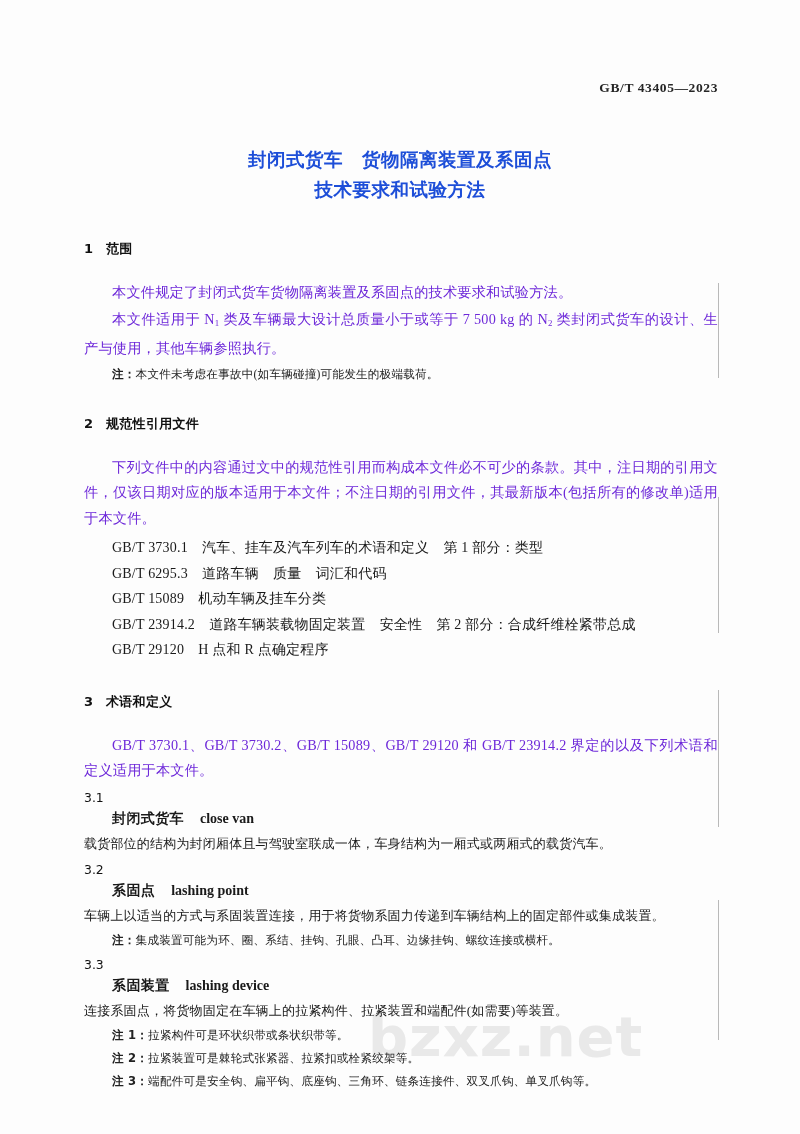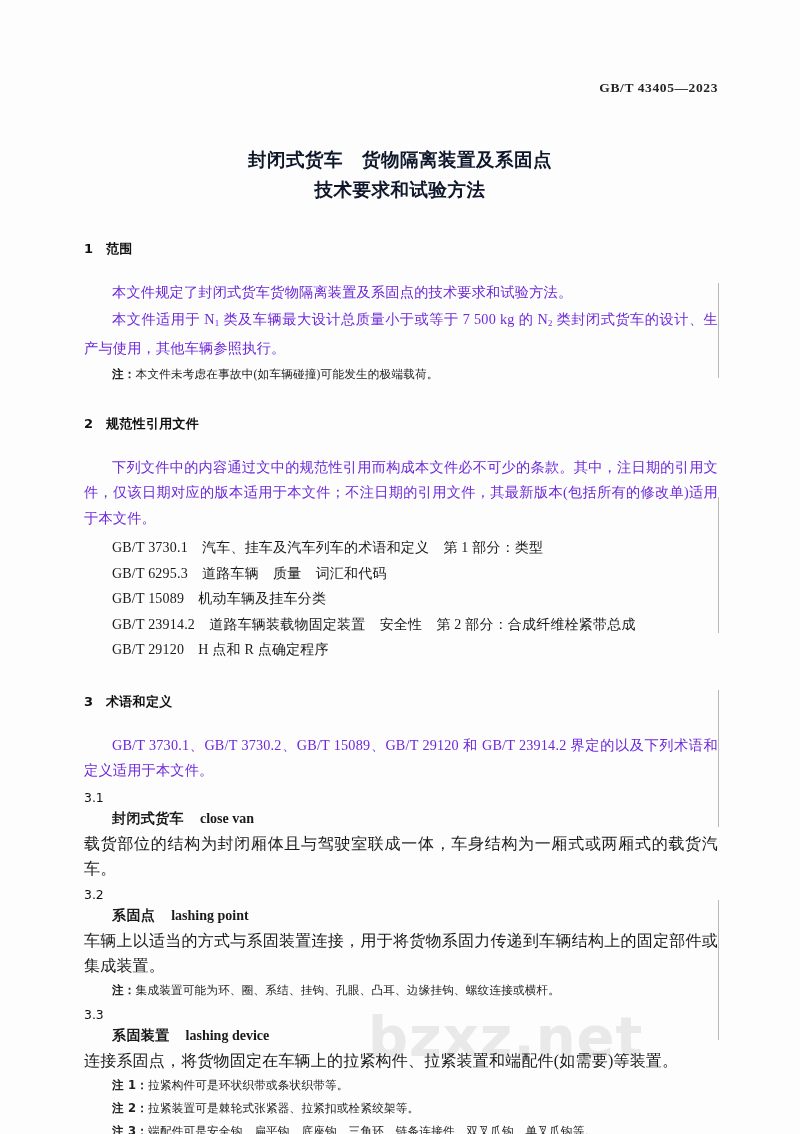--- a/index.html
+++ b/index.html
@@ -59,21 +59,21 @@
     position: absolute;
     top: 145px;
     left: 0;
     width: 800px;
     text-align: center;
     font-family: "DejaVu Sans", sans-serif;
     font-weight: 700;
     font-size: 18.5px;
     line-height: 30px;
     letter-spacing: 0.5px;
-    color: #0f172a;
+    color: #1d4ed8;
   }
   .doc-title .l2 { display:block; }
 
   
   .body-area {
     position: absolute;
     left: 84px;
     top: 240px;
     width: 634px;
   }
@@ -139,21 +139,21 @@
     font-weight: 700;
     letter-spacing: 0.4px;
   }
   .term-name .en {
     font-family: "Liberation Serif", serif;
     font-weight: 700;
     margin-left: 16px;
   }
   .term-def {
     margin: 0;
-    font-size: 16px;
+    font-size: 13px;
     line-height: 25px;
     text-align: justify;
     letter-spacing: 0.2px;
   }
 
   sub { font-size: 0.62em; vertical-align: -0.25em; }
 
   
   .changebar {
     position: absolute;

